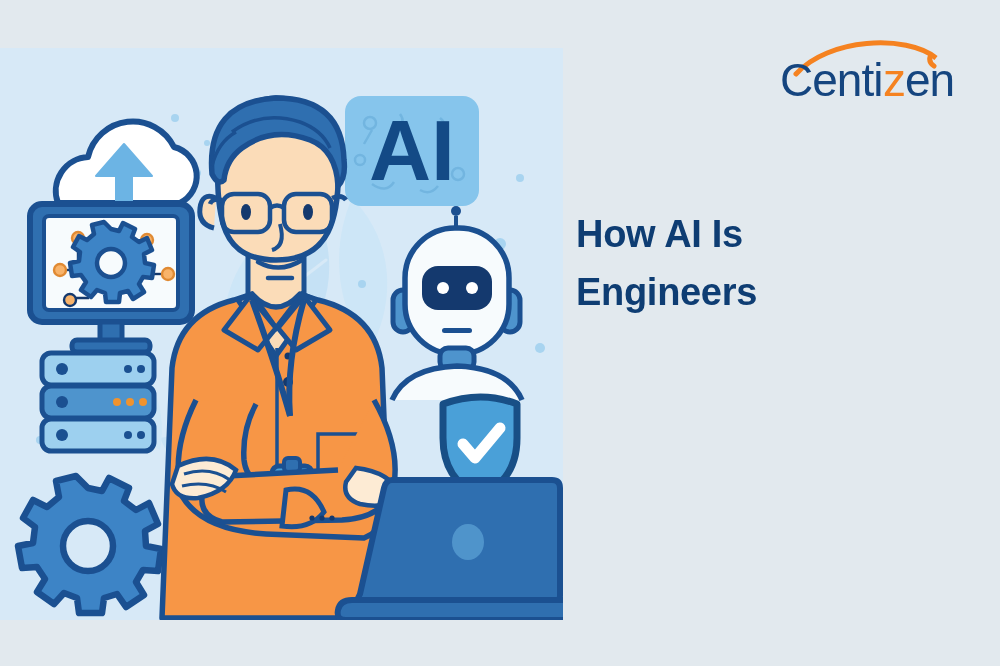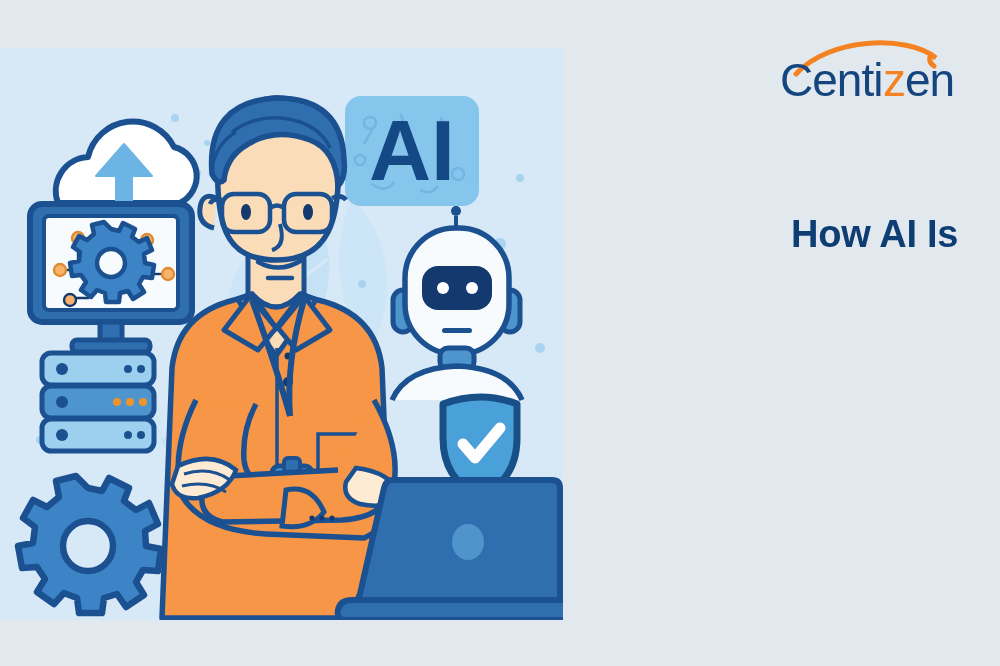--- a/index.html
+++ b/index.html
@@ -51,24 +51,24 @@
   .logo-text {
     font-family: "Liberation Sans", sans-serif;
     font-weight: 400;
     font-size: 46px;
     letter-spacing: -1px;
   }
 
   
   #headline {
     position: absolute;
-    left: 560px;
+    left: 576px;
     top: 205px;
     width: 398px;
-    text-align: right;
+    text-align: left;
     color: #0e3d73;
     font-family: "Liberation Sans", sans-serif;
     font-weight: bold;
     font-size: 38px;
     line-height: 1.53;
     letter-spacing: -0.3px;
   }
   #headline .hl-line { display: block; white-space: nowrap; }
 </style>
 </head>
@@ -280,15 +280,16 @@
     <svg viewBox="0 0 180 62" xmlns="http://www.w3.org/2000/svg">
       <path d="M18 34 C 50 -2, 128 -6, 158 18 C 150 12, 150 22, 156 26" fill="none" stroke="#f58220" stroke-width="5" stroke-linecap="round"></path>
       <text x="2" y="56" class="logo-text" fill="#15457f">Centi</text>
       <text x="105" y="56" class="logo-text" fill="#f58220">z</text>
       <text x="127" y="56" class="logo-text" fill="#15457f">en</text>
     </svg>
   </div>
 
   <div id="headline">
     <span class="hl-line">How AI Is</span>
+    <span class="hl-line">Engineers</span>
   </div>
 
 </div>
 
 </body></html>

